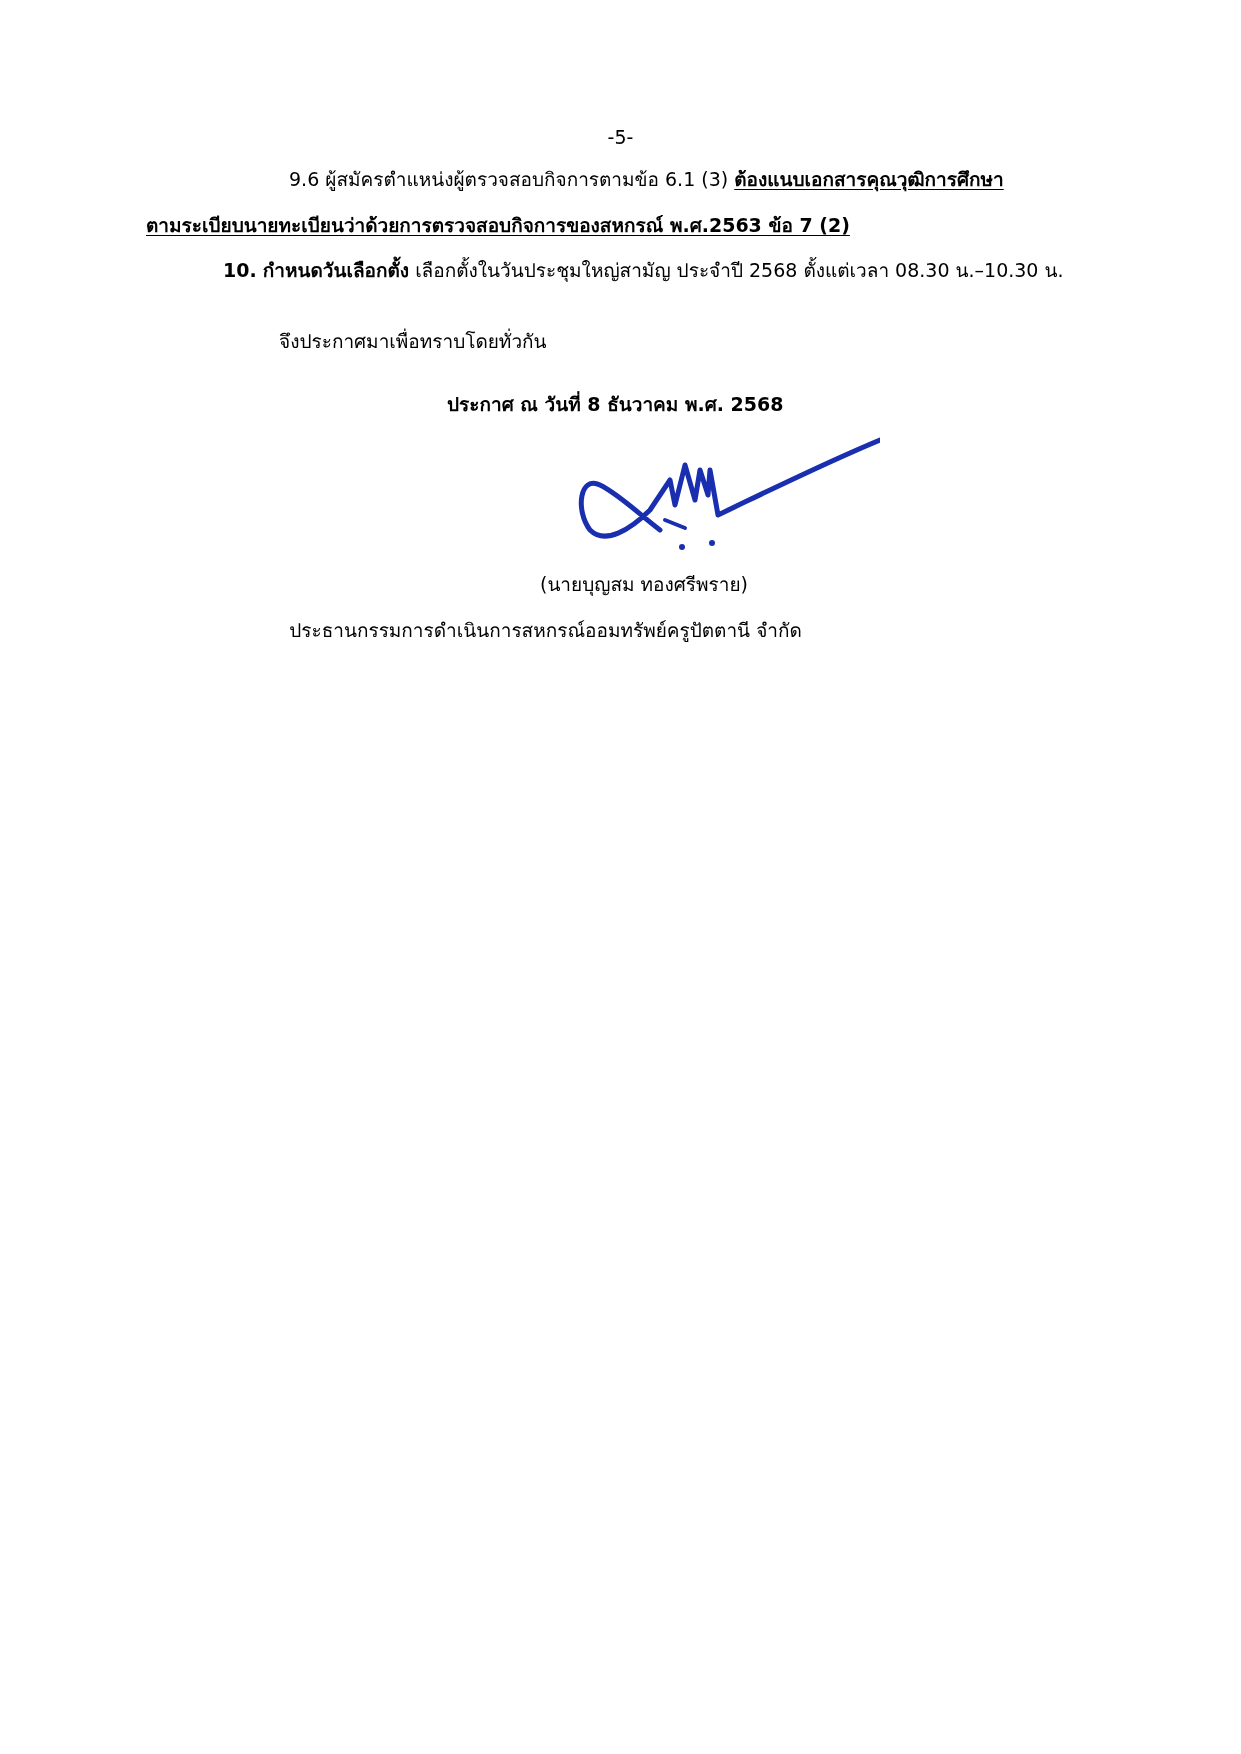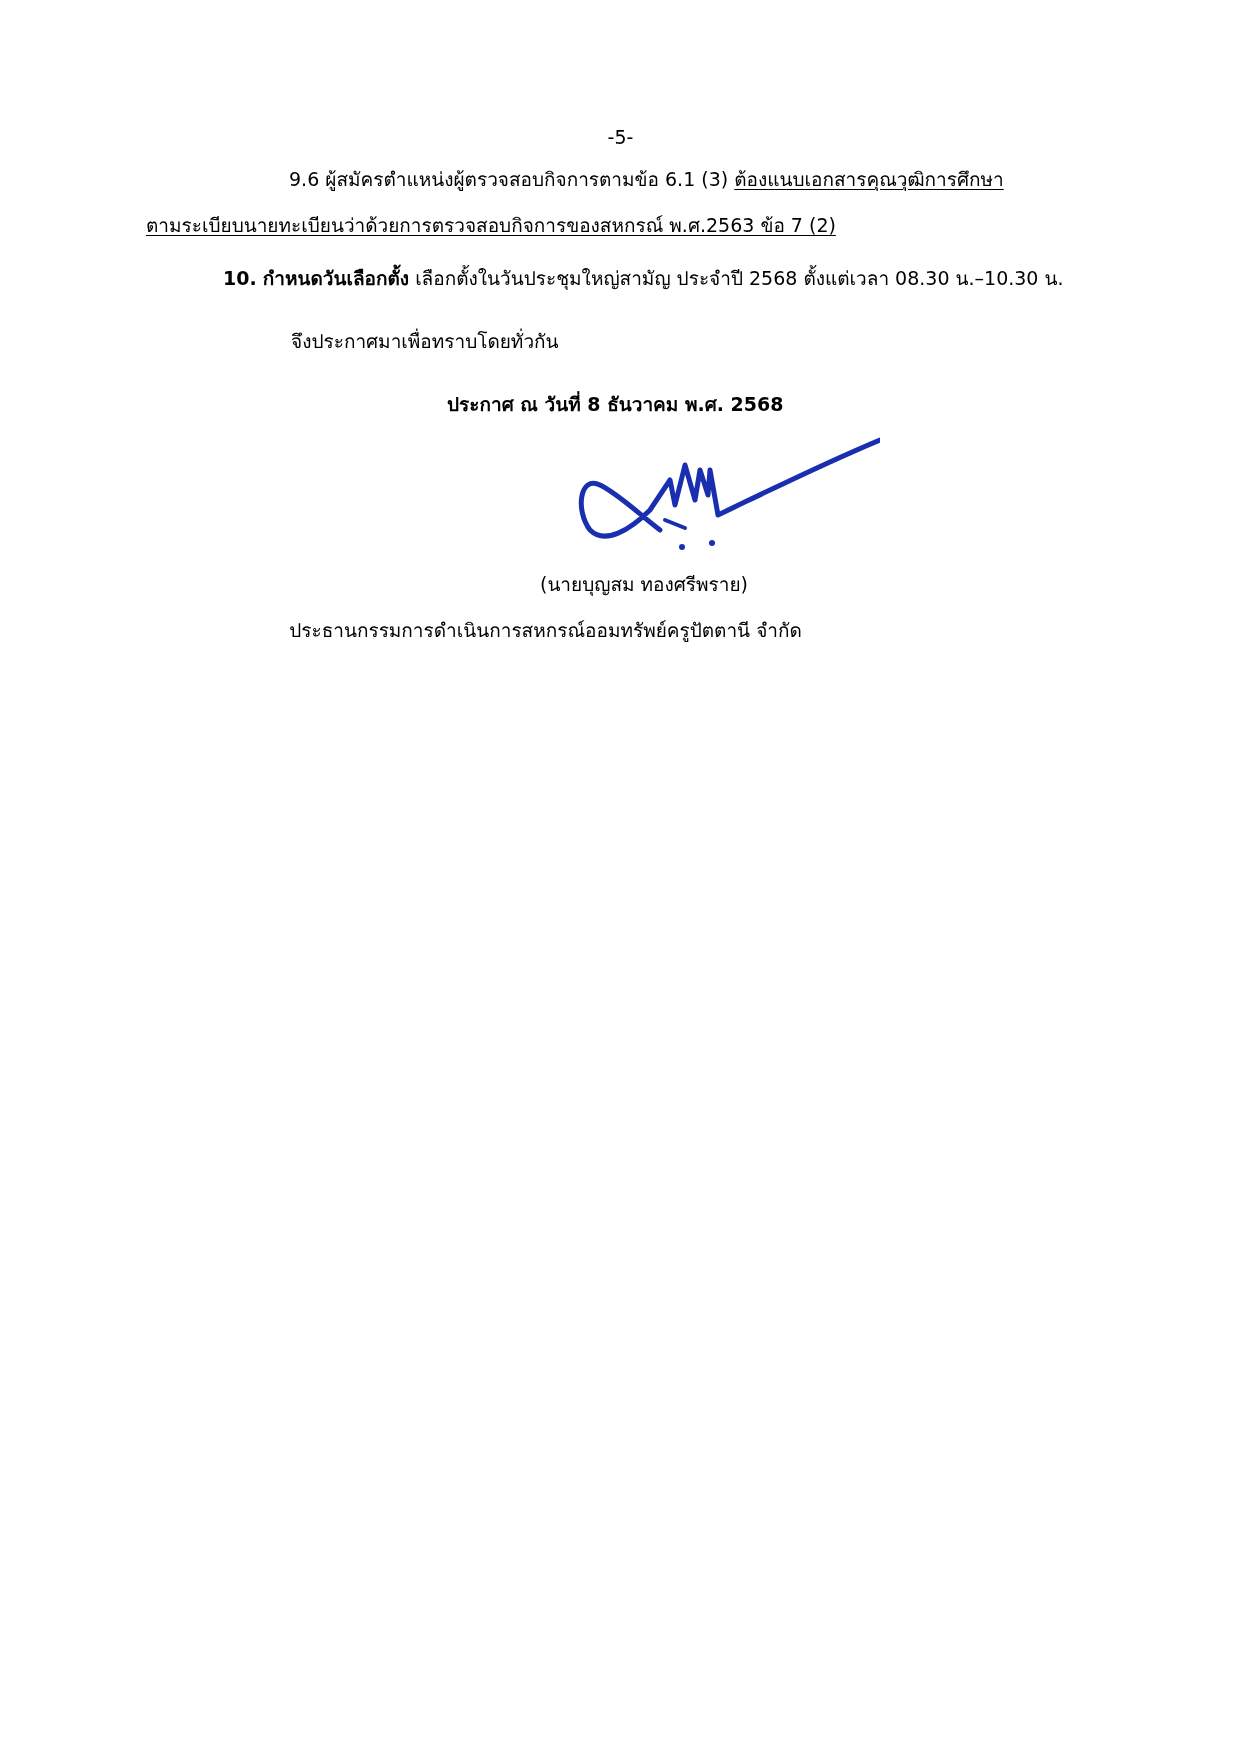--- a/index.html
+++ b/index.html
@@ -5,24 +5,24 @@
     html, body { margin: 0; padding: 0; background: #ffffff; }
     body {
       width: 1241px; height: 1754px; position: relative; overflow: hidden;
       font-family: "DejaVu Sans", "Liberation Sans", sans-serif;
       color: #000000; font-size: 19px;
     }
     .line { position: absolute; white-space: nowrap; line-height: 1; }
     .page-num { left: 0; width: 1241px; text-align: center; top: 128px; font-size: 19px; }
     .p96 { left: 289px; top: 170px; }
     .p96b { left: 146px; top: 216px; }
-    .bold-u { font-weight: normal; text-decoration: underline; text-underline-offset: 3px; text-align: right; }
-    .p10 { left: 223px; top: 269px; }
+    .bold-u { font-weight: bold; text-decoration: underline; text-underline-offset: 3px; text-align: right; }
+    .p10 { left: 223px; top: 261px; }
     .bold { font-weight: bold; }
-    .closing { left: 291px; top: 332px; }
+    .closing { left: 279px; top: 332px; }
     .date { left: 447px; top: 395px; font-weight: bold; }
     .signer { left: 0; width: 1220px; text-align: center; top: 575px; padding-left: 0; }
     .signer span { position: relative; left: 34px; }
     .position { left: 0; width: 1045px; text-align: center; top: 621px; }
     .position span { position: relative; left: 23px; }
     .sig { position: absolute; left: 560px; top: 420px; width: 320px; height: 140px; }
   </style>
 </head>
 <body>
 

